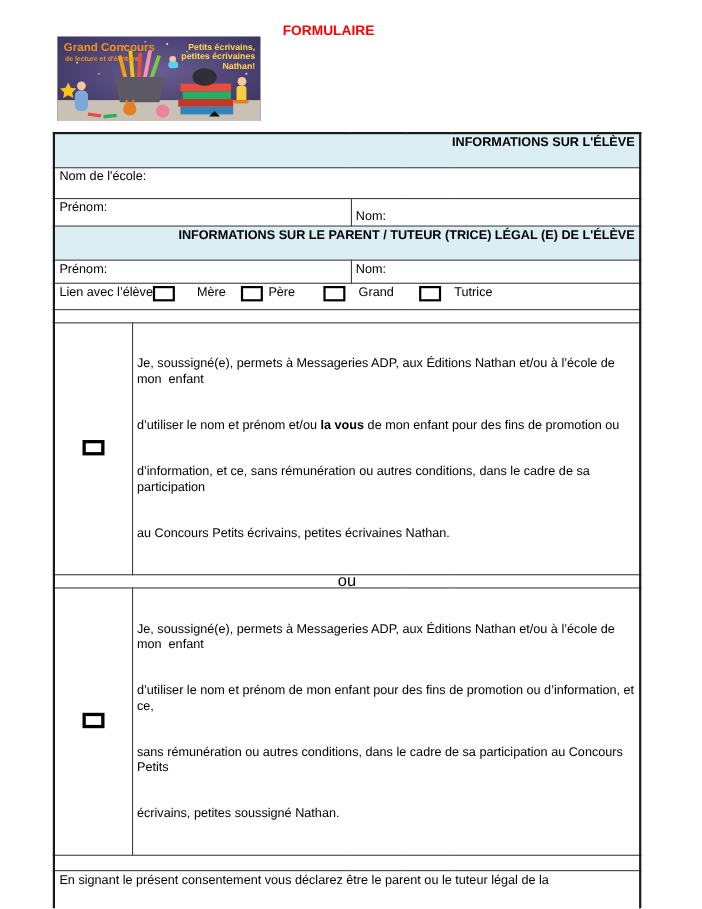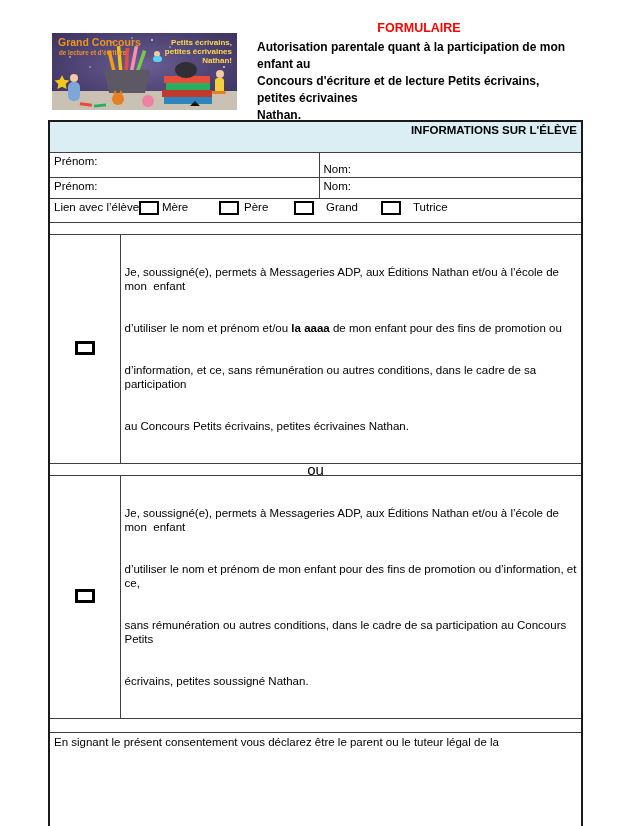--- a/index.html
+++ b/index.html
@@ -4,21 +4,21 @@
 <style>
   html,body { margin:0; padding:0; background:#ffffff; }
   .page {
     position:relative; width:638px; height:826px; background:#ffffff;
     font-family:"Liberation Sans", sans-serif; color:#000; overflow:hidden;
   }
 
   
   .banner { position:absolute; left:52px; top:33px; width:185px; height:57px; }
   .header-text { position:absolute; left:257px; top:21px; width:324px; }
-  .form-label { color:#FF0000; font-weight:bold; font-size:12.5px; text-align:center; margin-bottom:4px; }
+  .form-label { color:#FF0000; font-weight:bold; font-size:12.5px; margin-bottom:4px; }
   .form-title { font-weight:bold; font-size:12px; line-height:17px; }
 
   
   table.form-table {
     position:absolute; left:48px; top:120px; width:533px;
     border-collapse:collapse; table-layout:fixed; font-size:11.5px;
   }
   table.form-table { border:2px solid #1a1a1a; }
   table.form-table td { border:1px solid #404040; padding:2px 4px; vertical-align:top; overflow:hidden; }
   td.section-hdr {
@@ -120,68 +120,71 @@
       <text x="6" y="13" font-size="10.5" font-weight="bold" fill="#F0941F">Grand Concours</text>
       <text x="7" y="22" font-size="6.3" font-weight="bold" fill="#F0941F">de lecture et d'écriture</text>
       <text x="180" y="12" text-anchor="end" font-size="8" font-weight="bold" fill="#FFD84D">Petits écrivains,</text>
       <text x="180" y="21" text-anchor="end" font-size="8" font-weight="bold" fill="#FFD84D">petites écrivaines</text>
       <text x="180" y="30" text-anchor="end" font-size="8" font-weight="bold" fill="#FFD84D">Nathan!</text>
     </svg>
   </div>
 
   <div class="header-text">
     <div class="form-label">FORMULAIRE</div>
-    <div class="form-title">
-      <div>Autorisation parentale quant à la participation de mon enfant au</div>
-      <div>Concours d'écriture et de lecture Petits écrivains, petites écrivaines</div>
-      <div>Nathan.</div>
-    </div>
   </div>
 
   <table class="form-table">
     <colgroup>
       <col style="width:71px">
         <col style="width:199px">
         <col style="width:50px">
         <col style="width:42px">
         <col style="width:171px">
     </colgroup>
 
     <tbody>
         <tr>
       <td colspan="5" class="section-hdr">INFORMATIONS SUR L'ÉLÈVE</td>
     </tr>
 
+    <tr>
+      <td colspan="5" style="height:23px">
+        <span class="lbl">Nom de l'école:</span>
+      </td>
+    </tr>
 
     <tr>
       <td colspan="2" style="height:20px">
         <span class="lbl">Prénom:</span>
       </td>
       <td colspan="3" style="vertical-align:bottom">
         <span class="lbl">Nom:</span>
       </td>
     </tr>
 
 
+    <tr>
+      <td colspan="5" class="section-hdr">INFORMATIONS SUR LE PARENT / TUTEUR (TRICE) LÉGAL (E) DE L'ÉLÈVE</td>
+    </tr>
 
     <tr>
       <td colspan="2" style="height:16px">
         <span class="lbl">Prénom:</span>
       </td>
       <td colspan="3">
         <span class="lbl">Nom:</span>
       </td>
     </tr>
 
     <tr>
       <td colspan="5" style="height:19px">
         <div class="lien-wrap">
           <span class="lbl" style="left:0">Lien avec l’élève:</span>
           <span class="cb-small" style="left:85px"></span>
-          <span class="lbl" style="left:108px">Mère</span>
+          <span class="lbl" style="left:125px">Mère</span>
           <span class="cb-small" style="left:165px"></span>
           <span class="lbl" style="left:190px">Père</span>
           <span class="cb-small" style="left:240px"></span>
           <span class="lbl" style="left:272px">Grand</span>
           <span class="cb-small" style="left:327px"></span>
           <span class="lbl" style="left:359px">Tutrice</span>
         </div>
       </td>
     </tr>
 
@@ -189,21 +192,21 @@
           <td colspan="5" class="thin"></td>
         </tr>
 
     <tr>
       <td class="consent-box-cell" style="height:56px">
         <span class="cb-big"></span>
       </td>
       <td colspan="4">
         <div class="consent-text">
           <div>Je, soussigné(e), permets à Messageries ADP, aux Éditions Nathan et/ou à l’école de mon  enfant</div>
-          <div><span>d’utiliser le nom et prénom et/ou </span><span class="b">la aaaa</span><span> de mon enfant pour des fins de promotion ou</span></div>
+          <div><span>d’utiliser le nom et prénom et/ou </span><span class="b">la vous</span><span> de mon enfant pour des fins de promotion ou</span></div>
           <div>d’information, et ce, sans rémunération ou autres conditions, dans le cadre de sa participation</div>
           <div>au Concours Petits écrivains, petites écrivaines Nathan.</div>
         </div>
       </td>
     </tr>
 
     <tr>
       <td colspan="5" class="ou-cell">ou</td>
     </tr>
 

